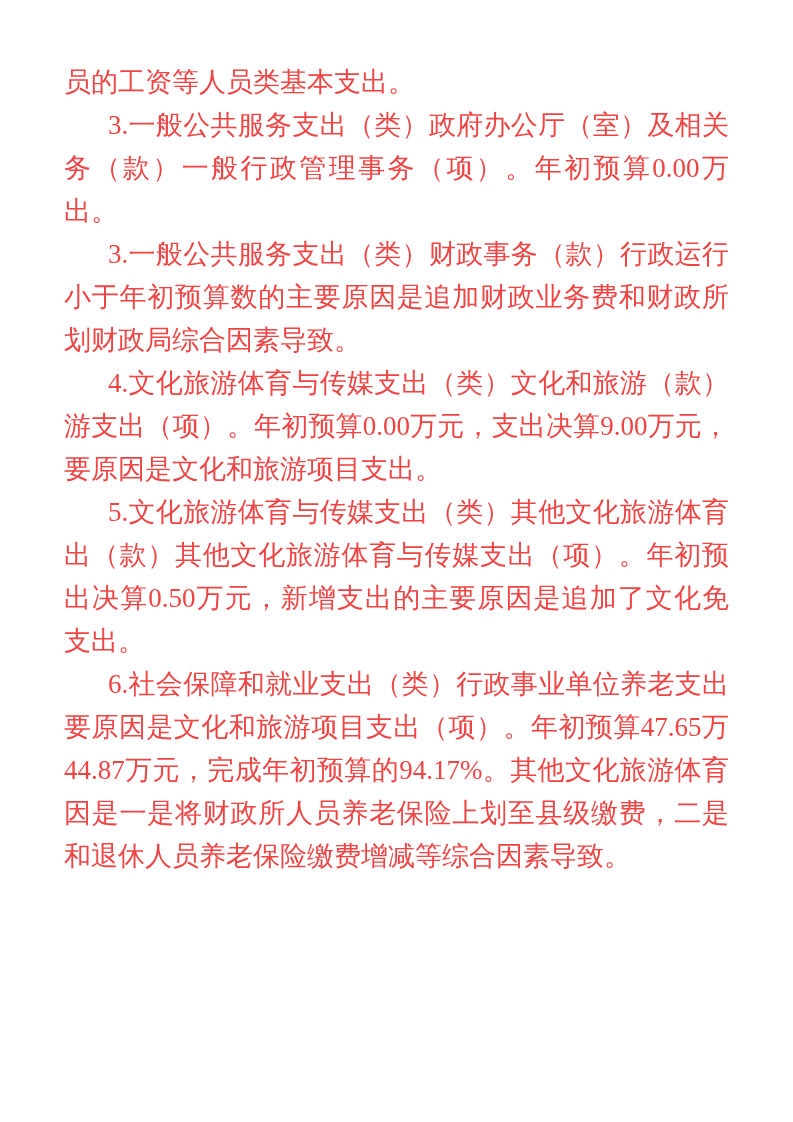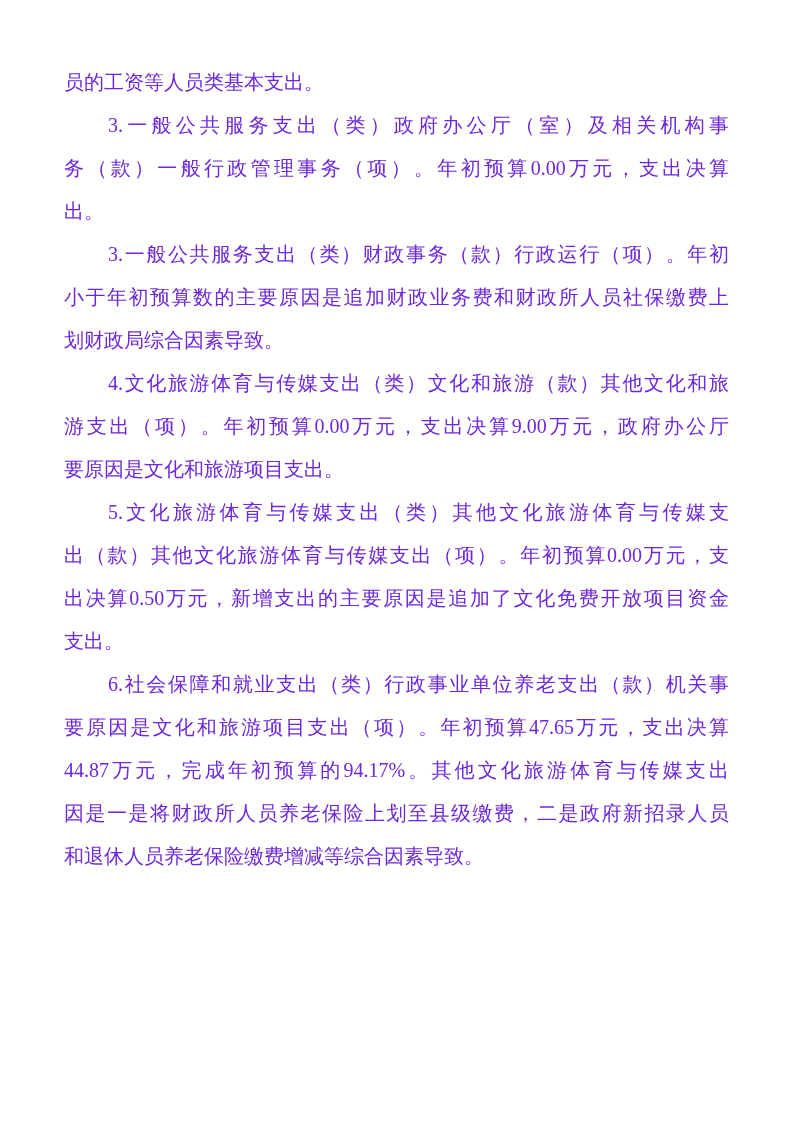--- a/index.html
+++ b/index.html
@@ -25,28 +25,28 @@
     left: 64px;
     top: 61px;
     width: 665px;
     color: #000000;
   }
   .paragraph {
     margin: 0;
     padding: 0;
   }
   .line {
-    font-size: 20px;
+    font-size: 27px;
     line-height: 43px;
     height: 43px;
     overflow: hidden;
     text-align: justify;
     
     text-align-last: justify;
-    color: #6d28d9;
+    color: #ef4444;
   }
   .line.para-end {
     text-align: left;
     text-align-last: left;
   }
   .line.indent {
     padding-left: 44px;
   }
 </style>
 </head>

